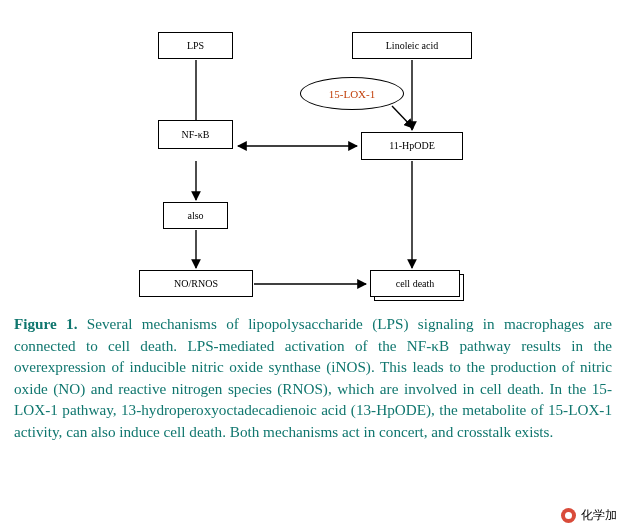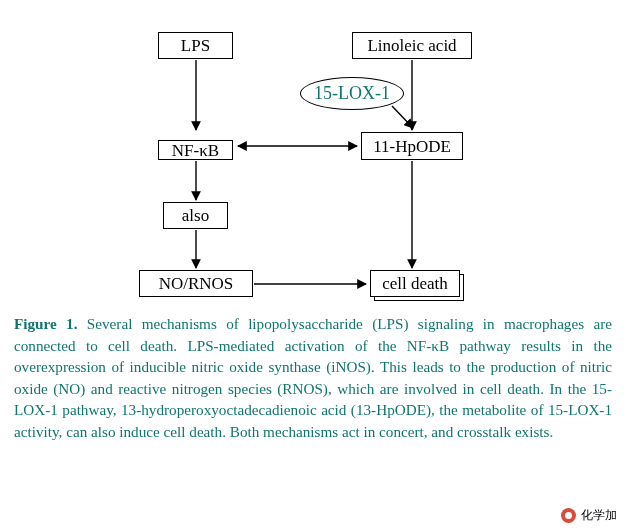--- a/index.html
+++ b/index.html
@@ -34,47 +34,47 @@
     position: absolute;
     left: 0;
     top: 0;
   }
   .node {
     position: absolute;
     box-sizing: border-box;
     border: 1px solid #000000;
     background: #ffffff;
     font-family: "Liberation Serif", serif;
-    font-size: 17px;
+    font-size: 10px;
     line-height: 1;
     display: flex;
     align-items: center;
     justify-content: center;
     white-space: nowrap;
     color: #000;
   }
   .ellipse {
     position: absolute;
     box-sizing: border-box;
     border: 1px solid #000000;
     background: #ffffff;
     border-radius: 50%;
     font-family: "Liberation Serif", serif;
-    font-size: 18px;
+    font-size: 11px;
     display: flex;
     align-items: center;
     justify-content: center;
     white-space: nowrap;
-    color: #0f766e;
+    color: #c2410c;
   }
   
   #node-lps       { left: 158px; top: 32px;  width: 75px;  height: 27px; }
   #node-linoleic  { left: 352px; top: 32px;  width: 120px; height: 27px; }
   #node-lox       { left: 300px; top: 77px;  width: 104px; height: 33px; }
-  #node-nfkb      { left: 158px; top: 140px; width: 75px;  height: 20px; }
+  #node-nfkb      { left: 158px; top: 120px; width: 75px;  height: 29px; }
   #node-hpode     { left: 361px; top: 132px; width: 102px; height: 28px; }
   #node-inos      { left: 163px; top: 202px; width: 65px;  height: 27px; }
   #node-norn      { left: 139px; top: 270px; width: 114px; height: 27px; }
   #node-death     { left: 370px; top: 270px; width: 90px;  height: 27px; }
   
   #node-death-shadow {
     position: absolute;
     left: 374px; top: 274px; width: 90px; height: 27px;
     border: 1px solid #000; box-sizing: border-box;
     background: transparent;

